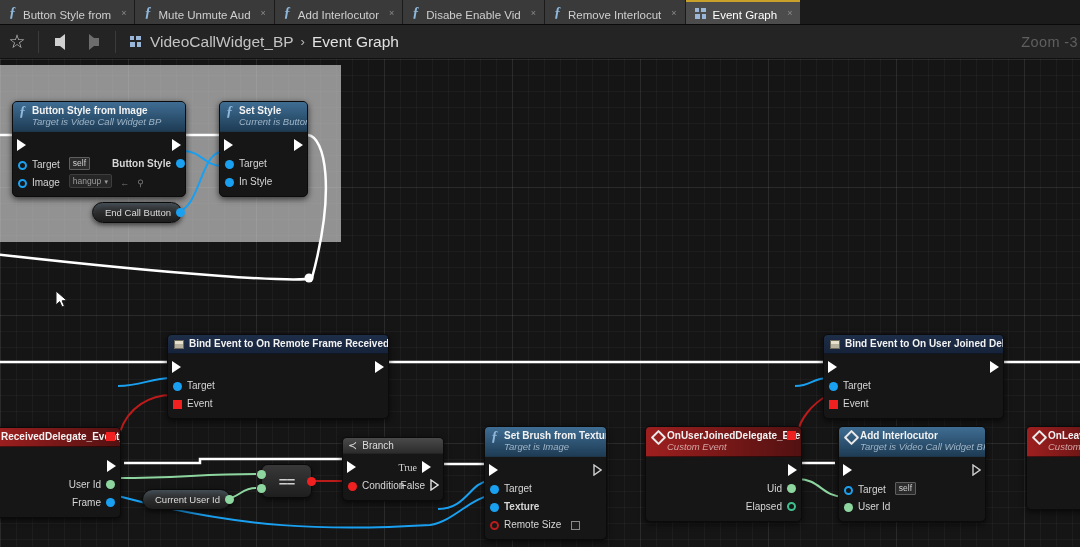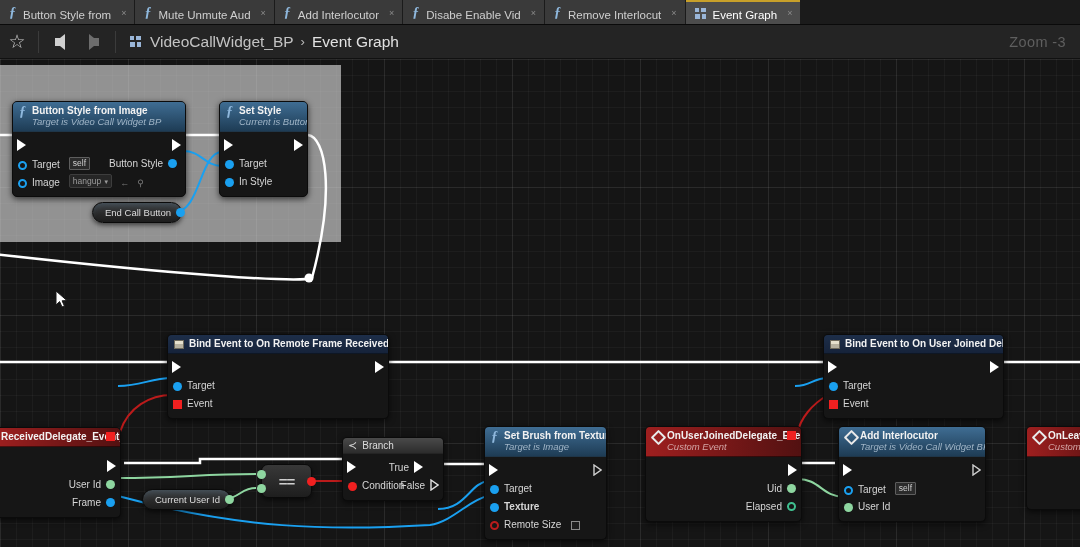--- a/index.html
+++ b/index.html
@@ -62,21 +62,21 @@
   .arrow-r::after { content:""; position:absolute; left:-8px; top:-4px; width:8px;
                     height:8px; background:#6d6d6d; }
   .crumb-icon { margin: 0 8px 0 10px; }
   .crumb {
     display: flex; align-items: center; gap: 7px;
     color: #c3c3c3; font-size: 15.5px;
   }
   .crumb .sepc { color: #b9b9b9; font-size: 13px; }
   .crumb .cur { color: #e2e2e2; }
   .zoomlabel {
-    margin-left: auto; margin-right: 14px; color: #5f5f5f;
+    margin-left: auto; margin-right: 2px; color: #5f5f5f;
     font-size: 14.5px; letter-spacing: .4px;
   }
 
   
   .canvas {
     position: absolute; left: 0; top: 59px; width: 1080px; height: 488px;
     background-color: #151515;
     background-image:
       linear-gradient(to right, rgba(255,255,255,.035) 1px, transparent 1px),
       linear-gradient(to bottom, rgba(255,255,255,.035) 1px, transparent 1px),
@@ -337,21 +337,21 @@
           <span class="pin-r" style="right:4px;">
               <span class="exec"></span>
             </span>
         </div>
         <div class="prow">
           <span class="pin-l" style="left:5px;">
             <span class="dot ring"></span>
             <span class="plabel">Target</span>
             <span class="selfpill">self</span>
           </span>
-          <span class="pin-r" style="right:8px;">
+          <span class="pin-r" style="right:0;font-weight:bold;">
             <span class="dot blue"></span>
             <span class="plabel">Button Style</span>
           </span>
         </div>
         <div class="prow">
           <span class="pin-l" style="left:5px;">
             <span class="dot ring"></span>
             <span class="plabel">Image</span>
             <span class="combo">hangup</span>
             <span class="minibtn">←</span>
@@ -507,21 +507,21 @@
     <div class="node" style="left:342px; top:378px; width:102px;">
       <div class="nhead pure" style="padding:2px 6px 2px 5px;">
         <span class="branchicon">≺</span>
         <div class="ntitle" style="font-weight:normal;color:#dcdcdc;">Branch</div>
       </div>
       <div class="nbody">
         <div class="prow">
           <span class="pin-l" style="left:4px;">
               <span class="exec"></span>
             </span>
-          <span class="pin-r" style="right:20px;">
+          <span class="pin-r" style="right:12px;font-family:Liberation Serif, serif;">
             <span class="exec"></span>
             <span class="plabel">True</span>
           </span>
         </div>
         <div class="prow">
           <span class="pin-l" style="left:5px;">
             <span class="dot red"></span>
             <span class="plabel">Condition</span>
           </span>
           <span class="pin-r" style="right:4px;">

